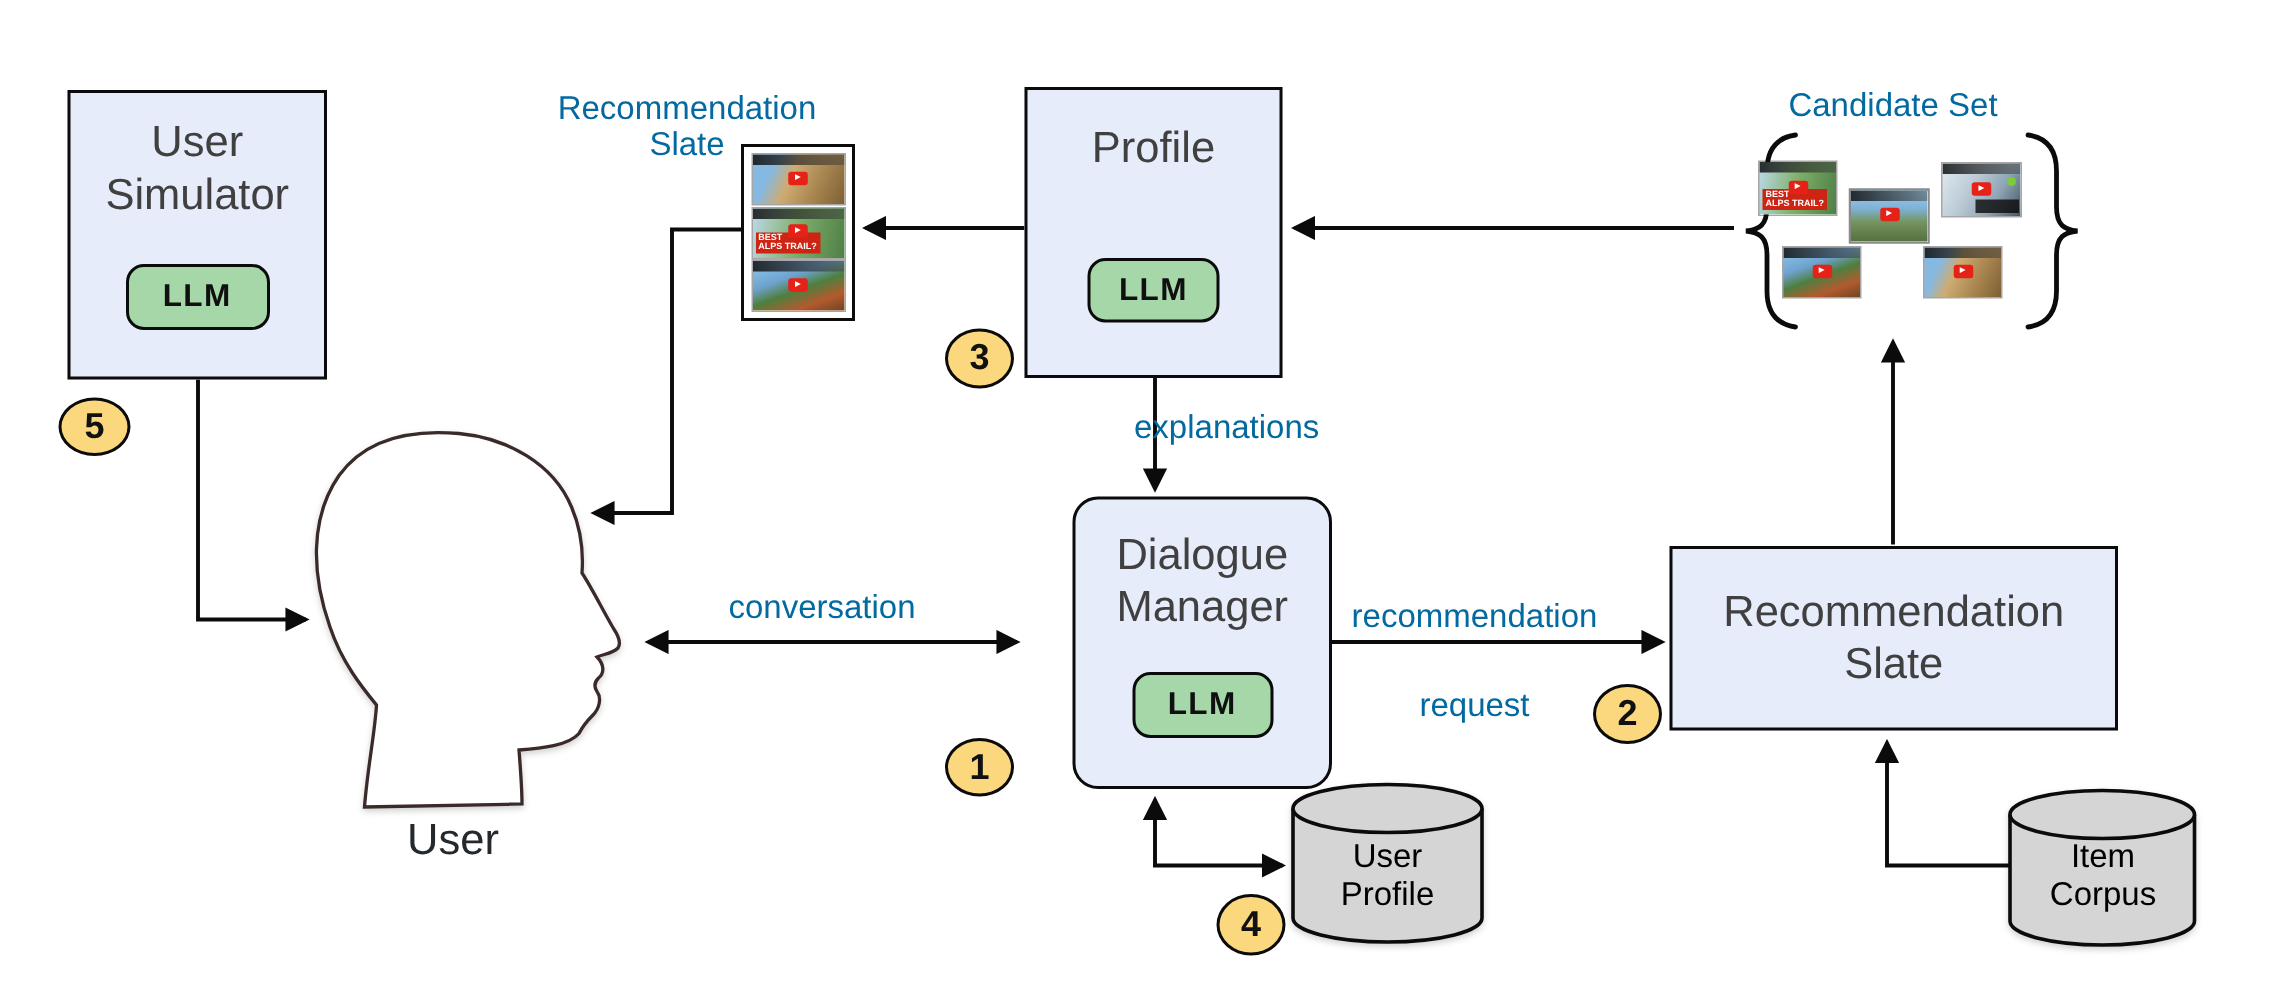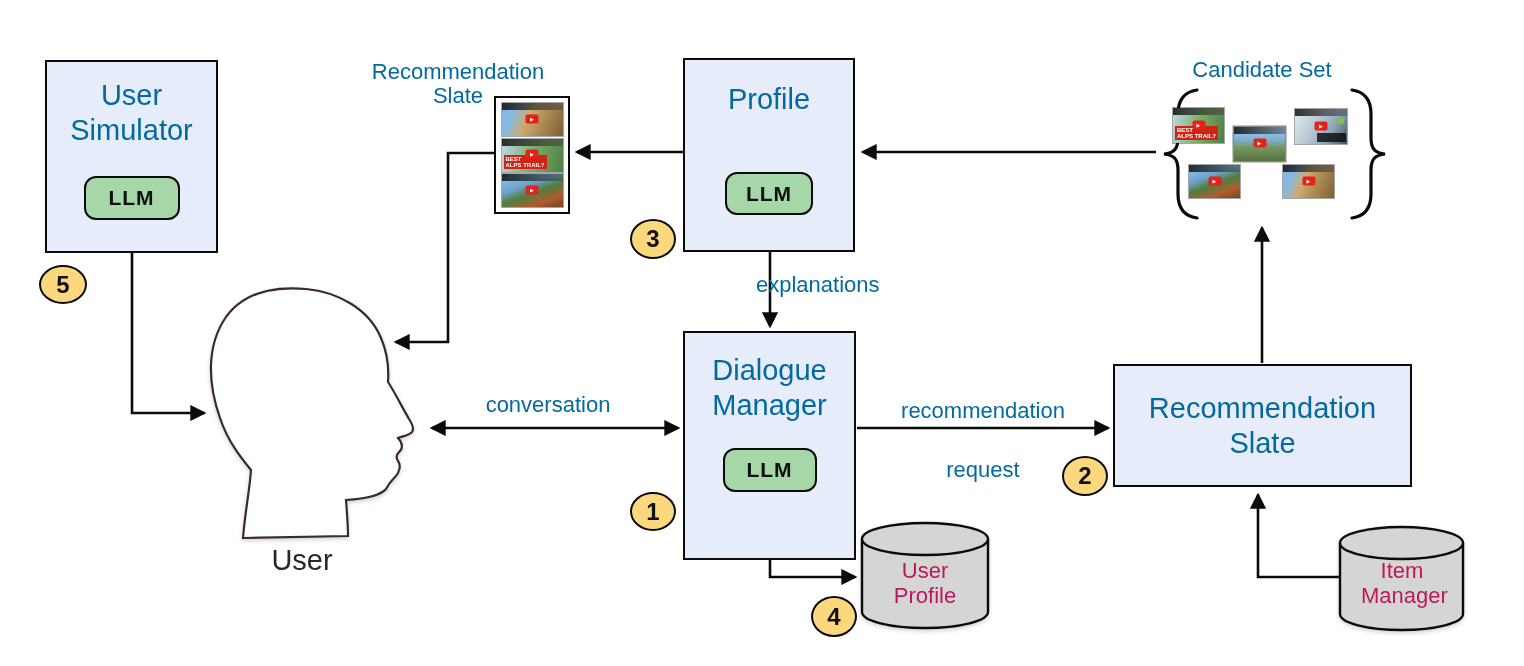--- a/index.html
+++ b/index.html
@@ -5,21 +5,21 @@
   html,body { margin:0; padding:0; background:#ffffff; }
   .canvas {
     position:relative; width:1524px; height:666px; background:#ffffff;
     font-family:"Liberation Sans", sans-serif; color:#1f2328; overflow:hidden;
   }
   .layer-svg { position:absolute; left:0; top:0; z-index:0; }
   .node {
     position:absolute; z-index:2; background:#E6ECFA; border:2.6px solid #0b0b0b;
     box-sizing:border-box; text-align:center;
   }
-  .node-title { font-size:29px; line-height:35px; color:#0369a1; padding:0 10px; }
+  .node-title { font-size:29px; line-height:35px; color:#404040; padding:0 10px; }
   .chip {
     position:absolute; left:50%; transform:translateX(-50%); z-index:3;
     background:#A6D7A8; border:2.6px solid #0b0b0b; border-radius:12px;
     display:flex; align-items:center; justify-content:center;
     font-size:21px; font-weight:700; letter-spacing:1px; color:#101010; box-sizing:border-box;
   }
   .badge {
     position:absolute; z-index:4; background:#FBD87E; border:2.6px solid #0b0b0b;
     border-radius:50%; display:flex; align-items:center; justify-content:center;
     font-size:24px; font-weight:700; color:#111; box-sizing:border-box;
@@ -47,21 +47,21 @@
   .thumb.trail   { background:linear-gradient(160deg,#8ec9ec 0%,#6fa3cf 35%,#4e7f3f 55%,#b35a2e 78%,#6e4524 100%); }
   .thumb.glacier { background:linear-gradient(120deg,#e3ecf1 0%,#b9c9d4 40%,#8fa5b5 68%,#43555f 100%); }
   .thumb.valley  { background:linear-gradient(180deg,#9fcdea 0%,#7fb2d8 35%,#74945d 62%,#55703f 100%); }
   .alps-tag {
     position:absolute; left:2px; bottom:3px; background:#CE2413; color:#fff;
     font-weight:700; font-size:6px; line-height:6px; padding:1px 2px; white-space:nowrap;
   }
   .alps-tag span { display:block; }
   .glacier .dot { position:absolute; right:3px; top:9px; width:6px; height:6px; border-radius:50%; background:#7CCB3A; }
   .glacier .txtblock { position:absolute; right:1px; bottom:2px; width:55%; height:9px; background:rgba(10,10,10,.8); }
-  .cyl-label { position:absolute; z-index:2; font-size:22px; line-height:25px; color:#be185d; text-align:center; }
+  .cyl-label { position:absolute; z-index:2; font-size:22px; line-height:25px; color:#000000; text-align:center; }
 </style>
 </head>
 <body>
 
 <div class="canvas">
 
   <svg class="layer-svg" width="1524" height="666" viewBox="0 0 1524 666">
     <defs>
       <marker id="arrow" viewBox="0 0 10 10" refX="8.5" refY="5" markerWidth="6.2" markerHeight="6.2" orient="auto-start-reverse">
         <path d="M0,0 L10,5 L0,10 Z" fill="#0b0b0b"></path>
@@ -143,21 +143,21 @@
   </div>
 
   <div class="node" style="left:683px; top:58px; width:172px; height:194px;">
     <div class="node-title" style="padding-top:22px;">Profile</div>
     <div class="chip" style="top:112px; width:88px; height:43px;">LLM</div>
   </div>
   <div class="badge" style="left:630px; top:219px; width:46px; height:40px;">3</div>
 
   <div class="float-label" style="left:756px; top:272px; width:160px; text-align:left;">explanations</div>
 
-  <div class="node" style="left:683px; top:331px; width:173px; height:229px;">
+  <div class="node" style="left:715px; top:331px; width:173px; height:195px;border-radius:17px;">
     <div class="node-title" style="padding-top:20px;">Dialogue Manager</div>
     <div class="chip" style="top:115px; width:94px; height:44px;">LLM</div>
   </div>
   <div class="badge" style="left:630px; top:492px; width:46px; height:39px;">1</div>
 
   <div class="float-label" style="left:448px; top:392px; width:200px;">conversation</div>
 
   <div class="float-label" style="left:883px; top:398px; width:200px;">recommendation</div>
   <div class="float-label" style="left:883px; top:431px; width:200px;margin-top:26px;">request</div>
 
@@ -191,15 +191,15 @@
     <span class="play">▶</span>
   </div>
   <div class="thumb abs pov" style="left:1283px; top:165px; width:51px; height:33px;">
     <div class="bar"></div>
     <span class="play">▶</span>
   </div>
 
   <div class="cyl-label" style="left:885px; top:558px; width:80px;">User Profile</div>
   <div class="badge" style="left:811px; top:596px; width:46px; height:41px;">4</div>
 
-  <div class="cyl-label" style="left:1361px; top:558px; width:82px;">Item Manager</div>
+  <div class="cyl-label" style="left:1361px; top:558px; width:82px;">Item Corpus</div>
 
 </div>
 
 </body></html>

